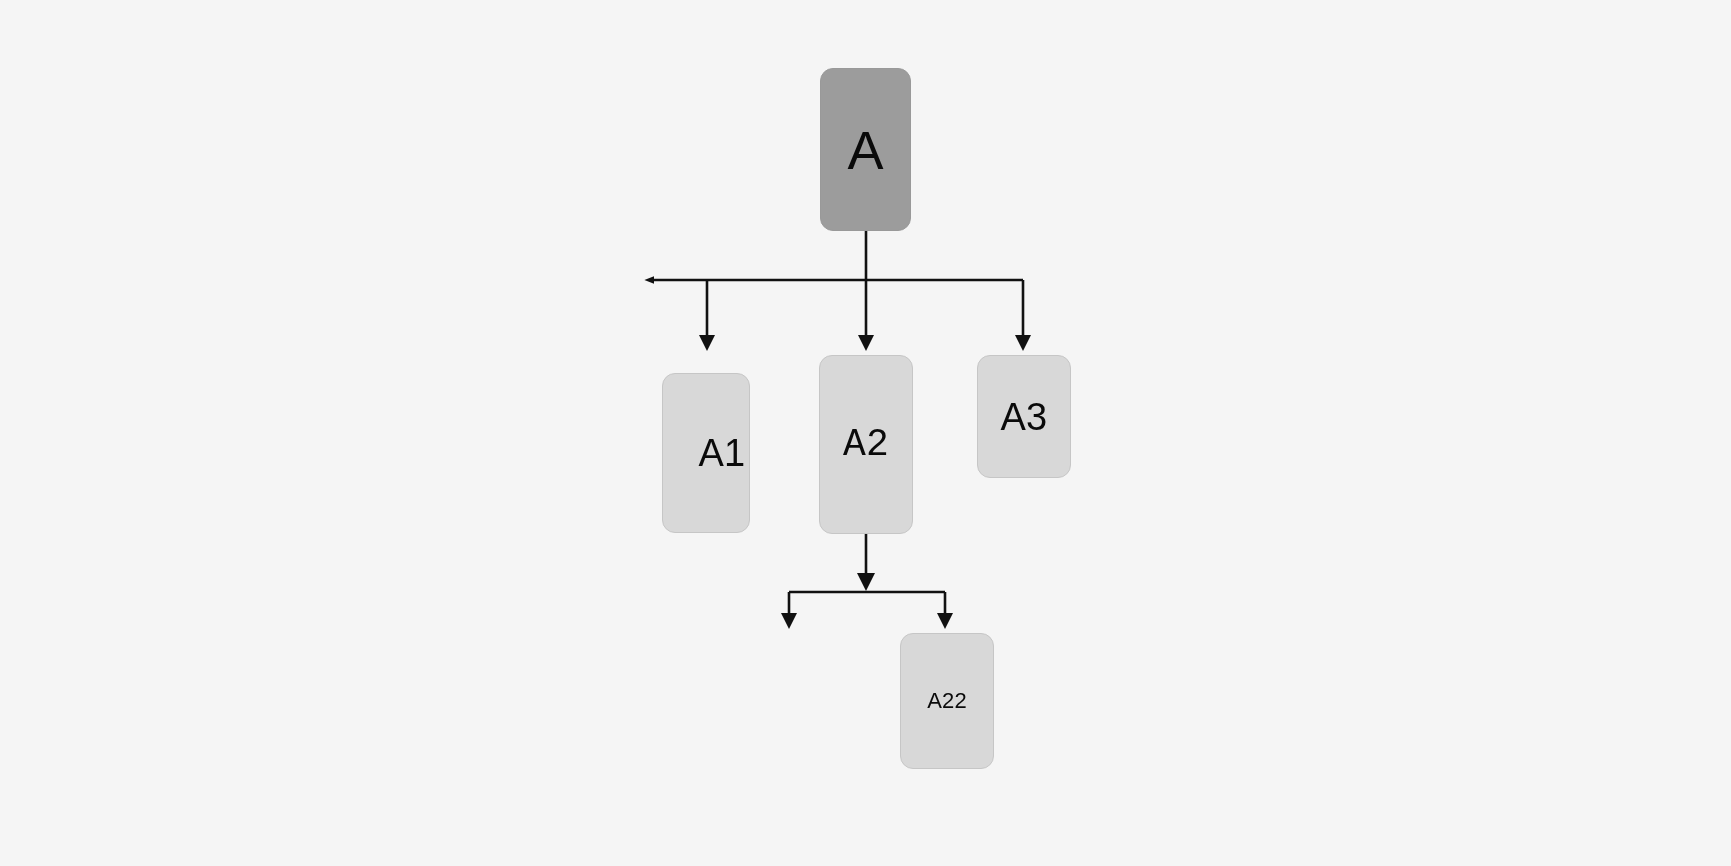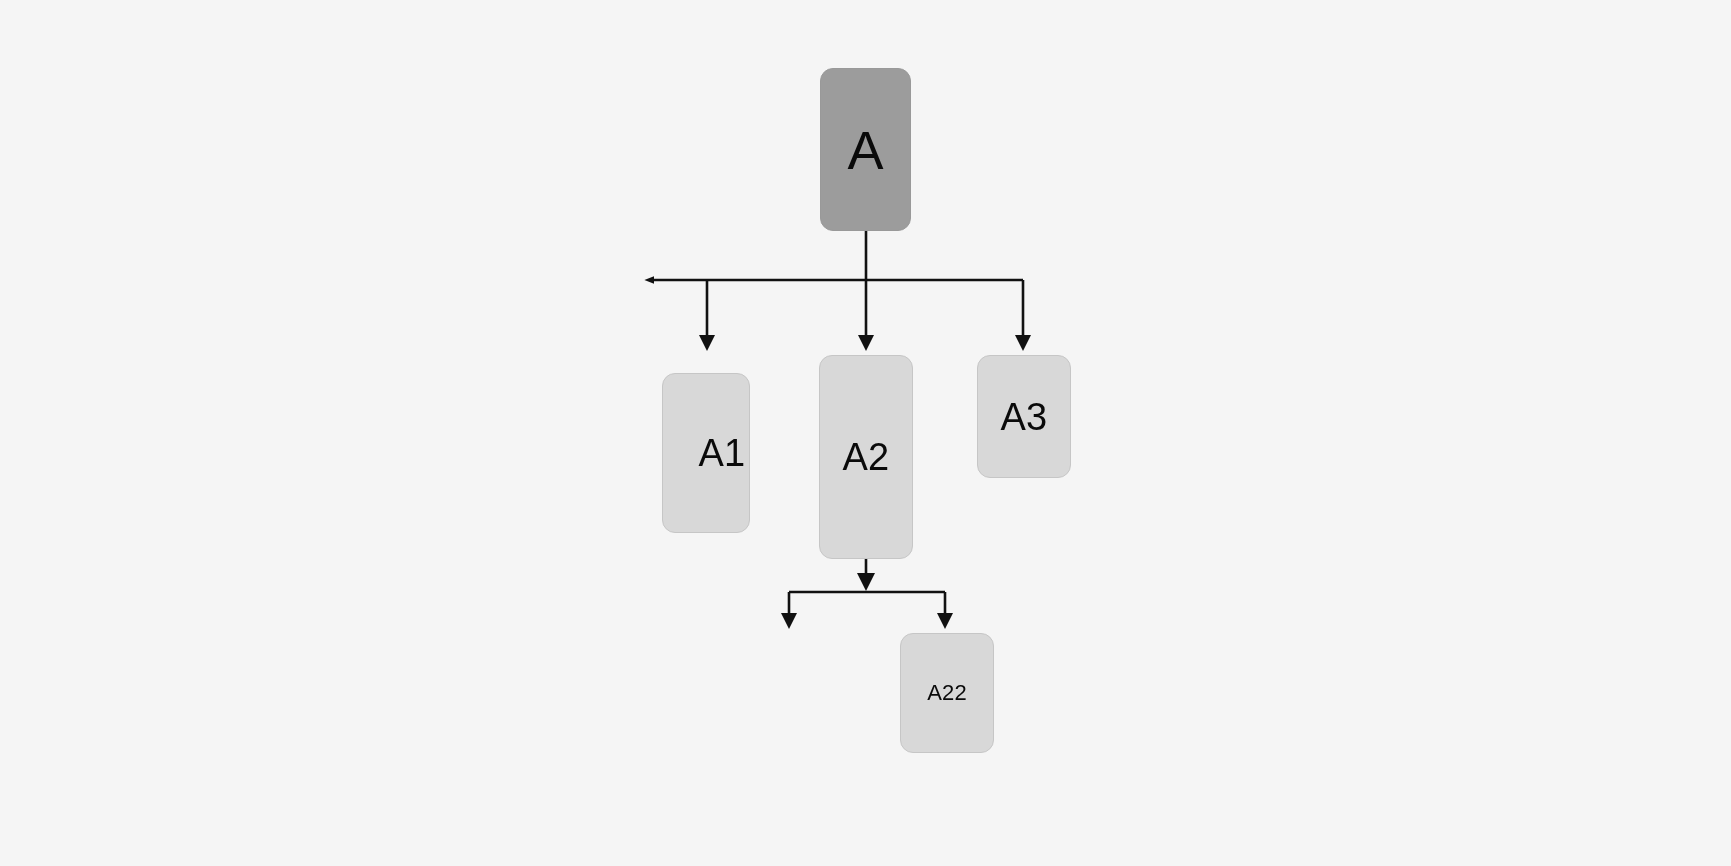--- a/index.html
+++ b/index.html
@@ -98,26 +98,26 @@
   </svg>
 
   <div class="node node-root" style="left:820px; top:68px; width:91px; height:163px;">
     <span class="node-label">A</span>
   </div>
 
   <div class="node node-branch" style="left:662px; top:373px; width:88px; height:160px;padding-left:32px;">
     <span class="node-label">A1</span>
   </div>
 
-  <div class="node node-branch" style="left:819px; top:355px; width:94px; height:204px;">
+  <div class="node node-branch" style="left:819px; top:355px; width:94px; height:179px;font-family:Liberation Mono, monospace;">
     <span class="node-label">A2</span>
   </div>
 
   <div class="node node-branch" style="left:977px; top:355px; width:94px; height:123px;">
     <span class="node-label">A3</span>
   </div>
 
 
-  <div class="node node-leaf" style="left:900px; top:633px; width:94px; height:120px;">
+  <div class="node node-leaf" style="left:900px; top:633px; width:94px; height:136px;">
     <span class="node-label">A22</span>
   </div>
 
 </div>
 
 </body></html>

